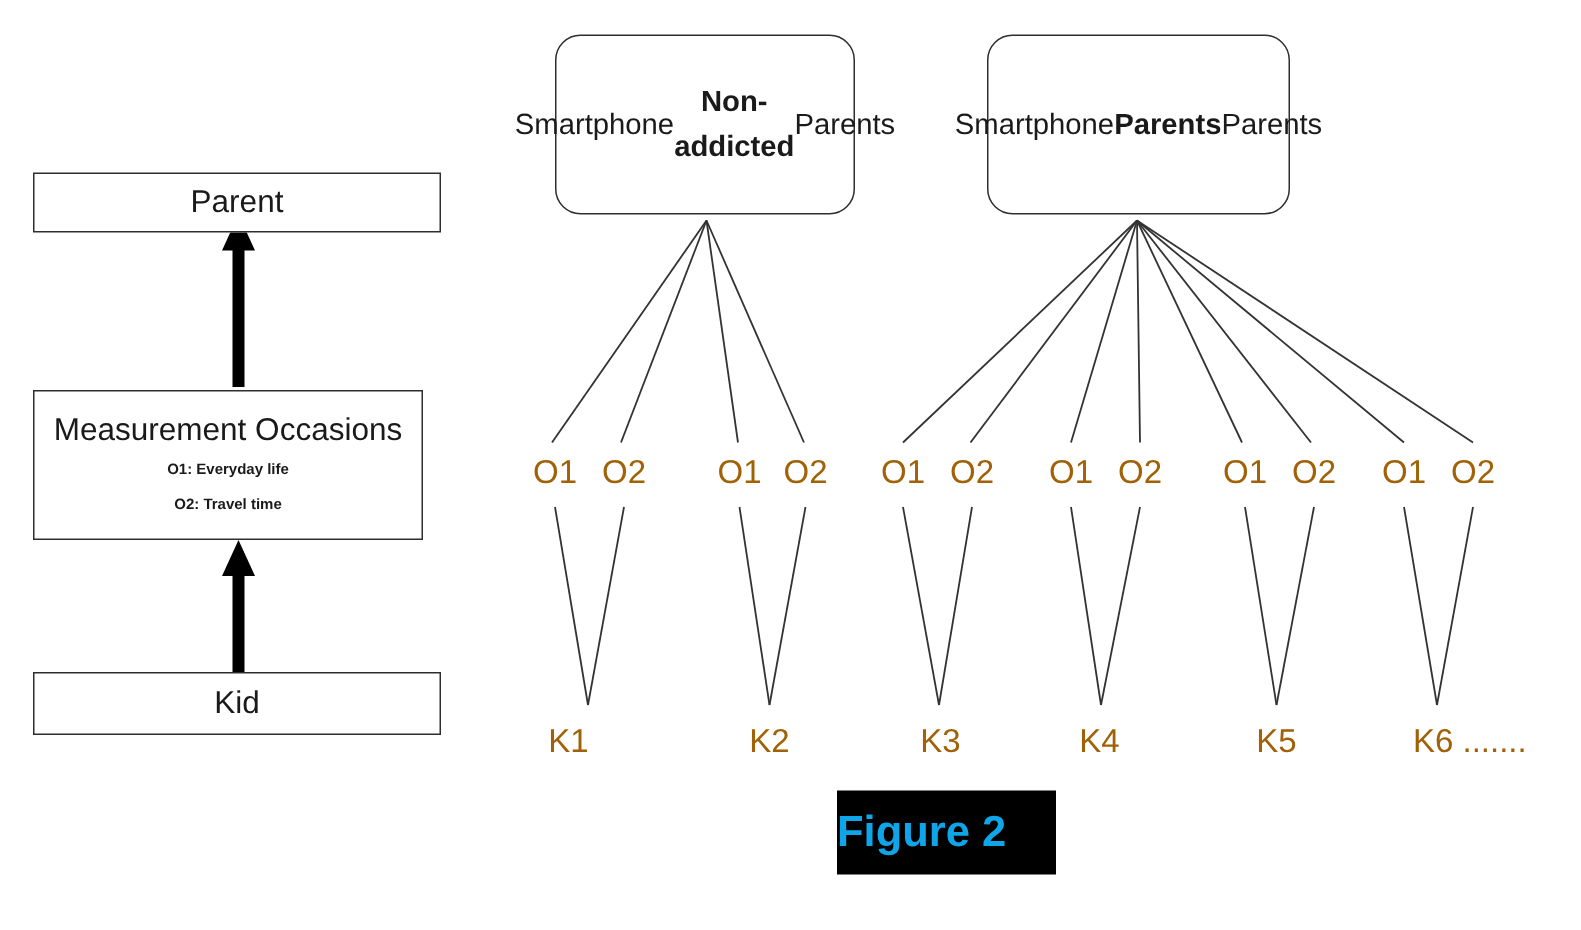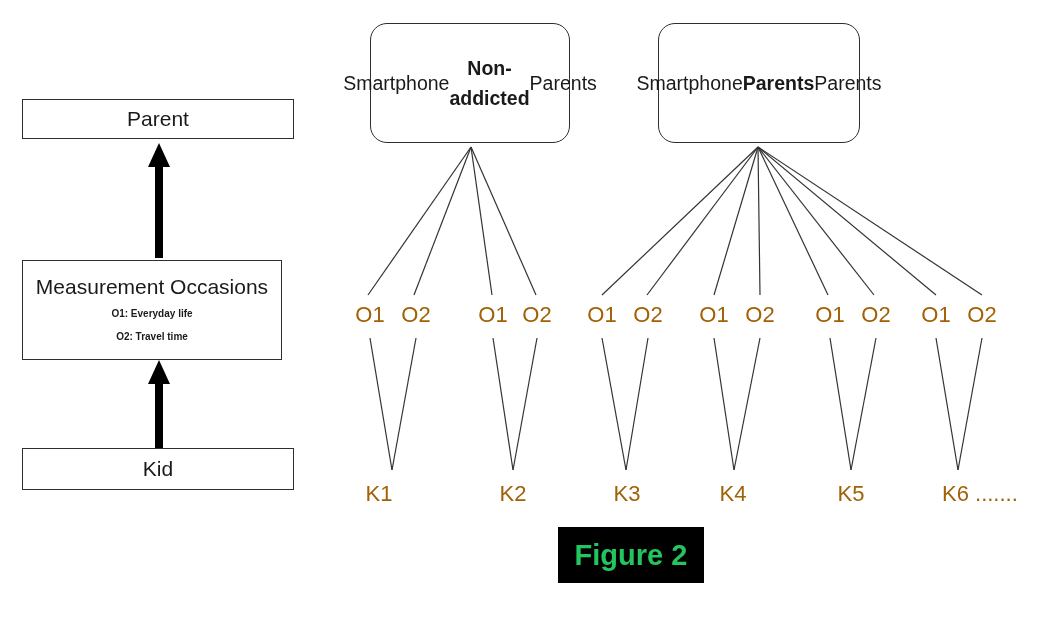--- a/index.html
+++ b/index.html
@@ -25,21 +25,21 @@
   .rect-box {
     position: absolute;
     box-sizing: border-box;
     border: 1.6px solid #2e2e2e;
     background: #ffffff;
     display: flex;
     align-items: center;
     justify-content: center;
     text-align: center;
   }
-  .box-parent  { left: 22px; top: 99px; width: 272px; height: 40px; font-size: 21px; }
+  .box-parent  { left: 22px; top: 115px; width: 272px; height: 40px; font-size: 21px; }
   .box-kid     { left: 22px; top: 448px; width: 272px; height: 42px; font-size: 21px; }
   .box-measure {
     left: 22px; top: 260px; width: 260px; height: 100px;
     flex-direction: column;
     padding: 6px 0;
   }
   .box-measure .m-title { font-size: 21px; line-height: 30px; }
   .box-measure .m-sub   { font-size: 10px; line-height: 23px; font-weight: bold; }
 
   .round-box {
@@ -69,24 +69,24 @@
   }
   .o-label { top: 302px; }
   .k-label { top: 481px; }
   .k-label.no-center { transform: none; }
 
   .caption {
     position: absolute;
     left: 558px; top: 527px;
     width: 146px; height: 56px;
     background: #000000;
-    color: #22c55e;
+    color: #0ea5e9;
     display: flex;
     align-items: center;
-    justify-content: center;
+    justify-content: flex-start;
     font-size: 29px;
     font-weight: 700;
   }
 </style>
 </head>
 <body>
 
 <div class="stage">
 
   <svg class="lines-layer" viewBox="0 0 1054 620" aria-hidden="true">

